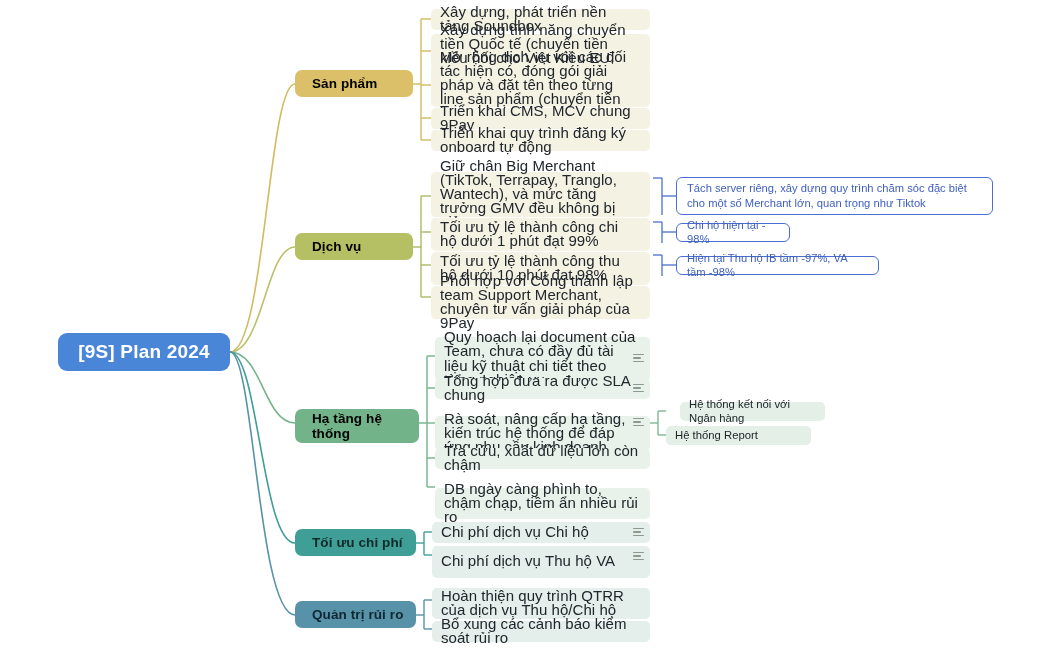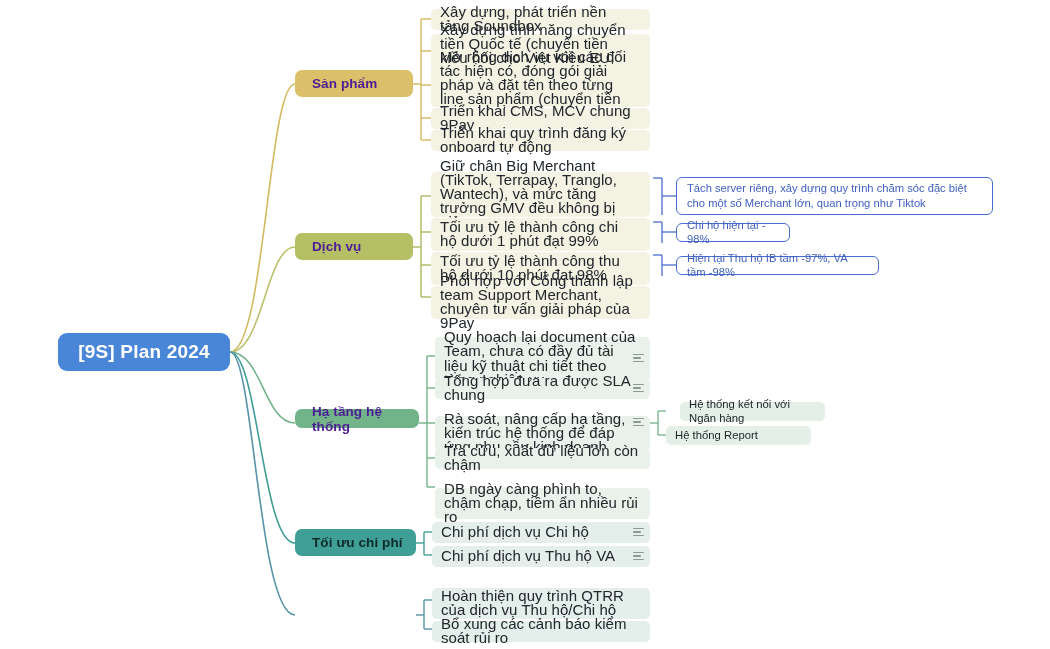--- a/index.html
+++ b/index.html
@@ -25,21 +25,21 @@
     border-radius: 9px;
     font-size: 19px;
     font-weight: bold;
     display: flex; align-items: center; justify-content: center;
     letter-spacing: .2px;
   }
 
   
   .branch {
     border-radius: 7px;
-    color: #4c1d95;
+    color: #000000;
     font-size: 13.5px;
     font-weight: bold;
     display: flex; align-items: center;
     padding-left: 17px;
     letter-spacing: .1px;
   }
   .branch.gold  { background: #dcc069; }
   .branch.olive { background: #b5bf63; }
   .branch.green { background: #73b389; }
   .branch.teal  { background: #3f9e96; color:#0e2b2a; }
@@ -224,21 +224,21 @@
   <div class="node pill" style="left:676px; top:177px; width:317px; height:38px;justify-content:center;">
     <span>Tách server riêng, xây dựng quy trình chăm sóc đặc biệt cho một số Merchant lớn, quan trọng như Tiktok</span>
   </div>
   <div class="node pill" style="left:676px; top:223px; width:114px; height:19px;">
     <span>Chi hộ hiện tại - 98%</span>
   </div>
   <div class="node pill" style="left:676px; top:256px; width:203px; height:19px;">
     <span>Hiện tại Thu hộ IB tầm -97%, VA tầm -98%</span>
   </div>
 
-  <div class="node branch green" style="left:295px; top:409px; width:124px; height:19px;">
+  <div class="node branch green" style="left:295px; top:409px; width:124px; height:34px;">
     <span>Hạ tầng hệ thống</span>
   </div>
 
   <div class="node leaf mint" style="left:435px; top:337px; width:215px; height:44px;justify-content:flex-end;">
     <span class="txt">Quy hoạch lại document của Team, chưa có đầy đủ tài liệu kỹ thuật chi tiết theo từng nghiệp vụ</span>
   </div>
   <span class="note-icon" style="left:633px; top:354px;">
     <i></i>
       <i></i>
       <i></i>
@@ -282,29 +282,32 @@
 
   <div class="node leaf mint2" style="left:432px; top:522px; width:218px; height:21px;">
     <span class="txt">Chi phí dịch vụ Chi hộ</span>
   </div>
   <span class="note-icon" style="left:633px; top:528px;">
     <i></i>
       <i></i>
       <i></i>
   </span>
 
-  <div class="node leaf mint2" style="left:432px; top:546px; width:218px; height:21px;">
+  <div class="node leaf mint2" style="left:432px; top:546px; width:218px; height:32px;">
     <span class="txt">Chi phí dịch vụ Thu hộ VA</span>
   </div>
   <span class="note-icon" style="left:633px; top:552px;">
     <i></i>
       <i></i>
       <i></i>
   </span>
 
+  <div class="node branch steel" style="left:295px; top:601px; width:121px; height:27px;">
+    <span>Quản trị rủi ro</span>
+  </div>
 
   <div class="node leaf mint2" style="left:432px; top:588px; width:218px; height:31px;">
     <span class="txt">Hoàn thiện quy trình QTRR của dịch vụ Thu hộ/Chi hộ</span>
   </div>
   <div class="node leaf mint2" style="left:432px; top:621px; width:218px; height:21px;">
     <span class="txt">Bổ xung các cảnh báo kiểm soát rủi ro</span>
   </div>
 
 </div>
 

